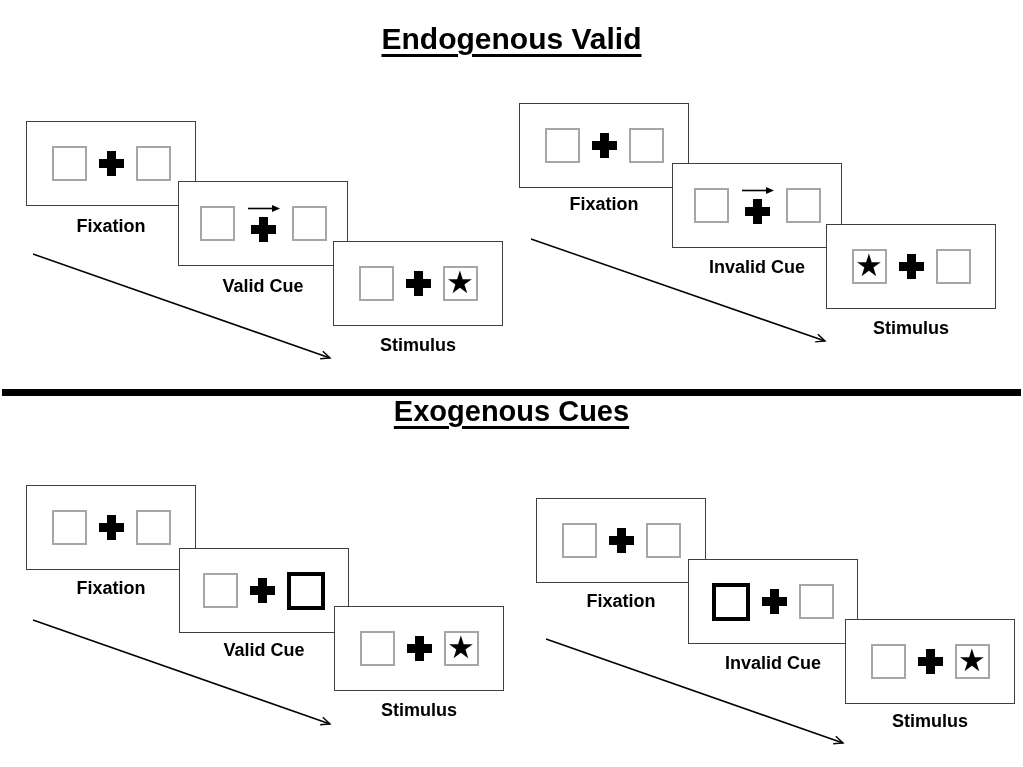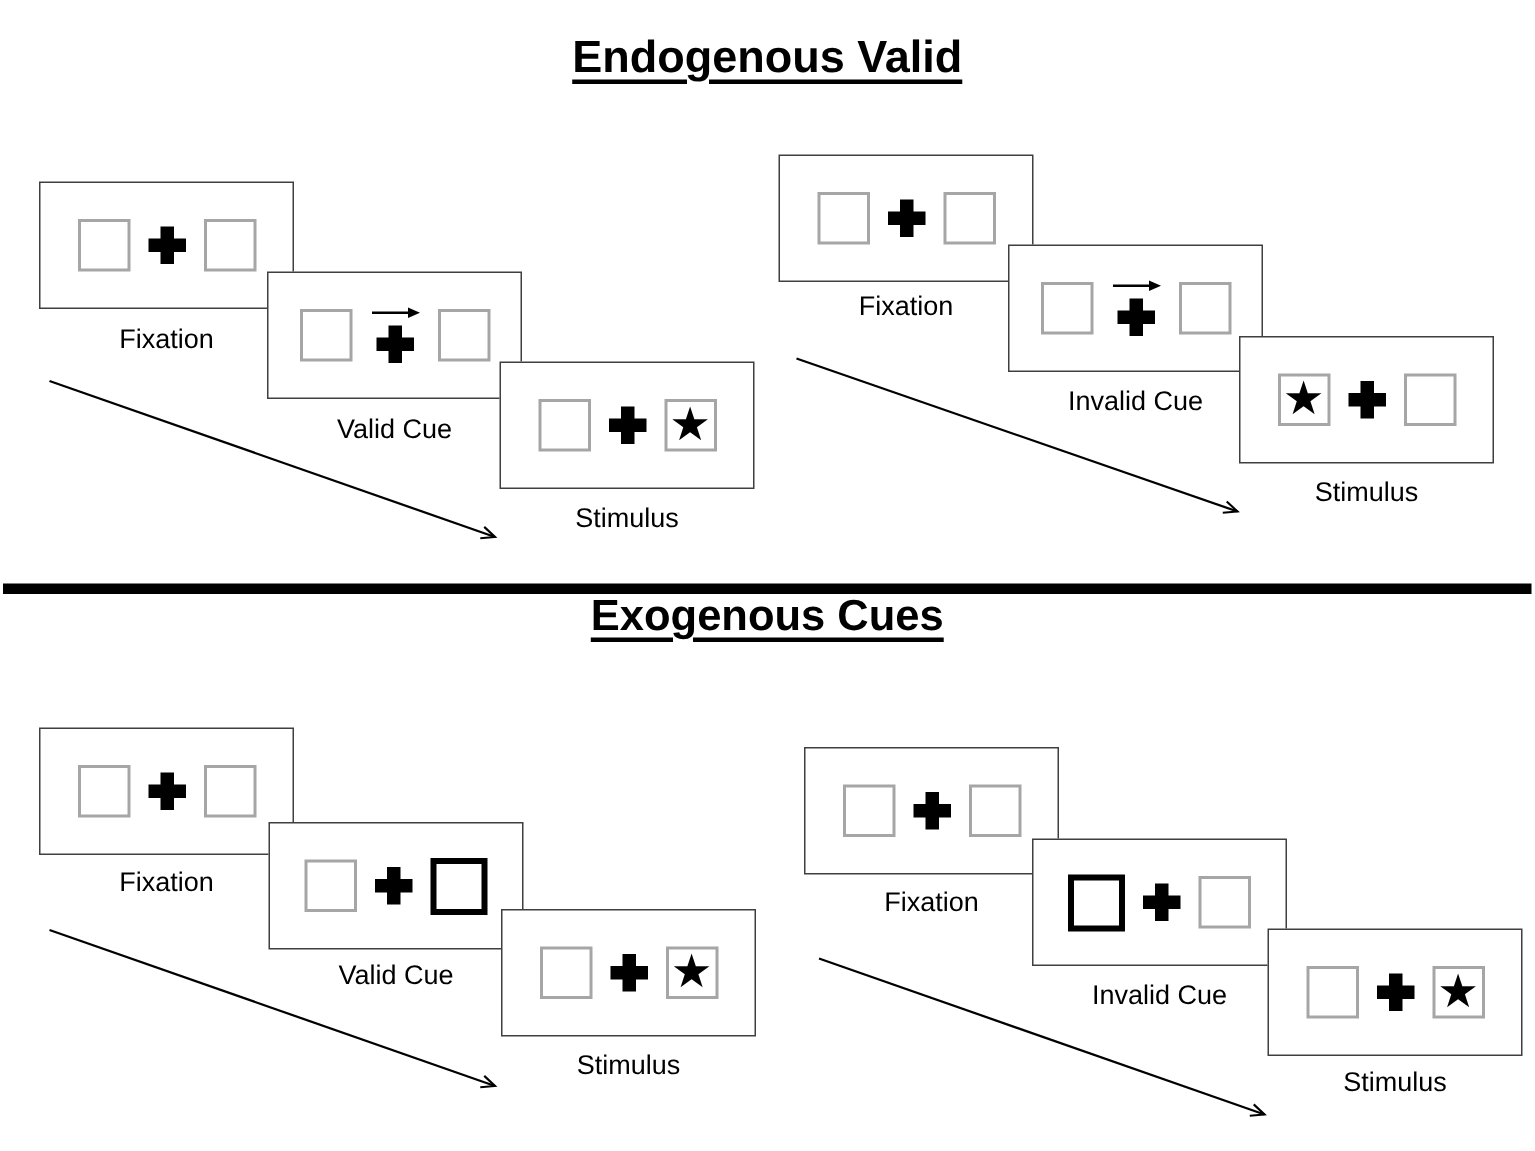--- a/index.html
+++ b/index.html
@@ -43,21 +43,21 @@
   .plus::after {
     content:""; position:absolute; left:8px; top:0; width:9px; height:25px; background:#000;
   }
   .cuecol {
     display:flex; flex-direction:column; align-items:center; gap:3px;
     transform:translateY(-1px); flex:0 0 auto;
   }
   .cuecol .cue-arrow { display:block; }
   .steplabel {
     position:absolute; width:170px; text-align:center;
-    font-weight:normal; font-size:18px; color:#000; white-space:nowrap;
+    font-weight:bold; font-size:18px; color:#000; white-space:nowrap;
   }
   
   .g1p1{left:26px;  top:121px;} .g1p2{left:178px; top:181px; z-index:2;} .g1p3{left:333px; top:241px; z-index:3;}
   .g2p1{left:519px; top:103px;} .g2p2{left:672px; top:163px; z-index:2;} .g2p3{left:826px; top:224px; z-index:3;}
   .g3p1{left:26px;  top:485px;} .g3p2{left:179px; top:548px; z-index:2;} .g3p3{left:334px; top:606px; z-index:3;}
   .g4p1{left:536px; top:498px;} .g4p2{left:688px; top:559px; z-index:2;} .g4p3{left:845px; top:619px; z-index:3;}
   
   .g1l1{left:26px;  top:216px;} .g1l2{left:178px; top:276px;} .g1l3{left:333px; top:335px;}
   .g2l1{left:519px; top:194px;} .g2l2{left:672px; top:257px;} .g2l3{left:826px; top:318px;}
   .g3l1{left:26px;  top:578px;} .g3l2{left:179px; top:640px;} .g3l3{left:334px; top:700px;}

